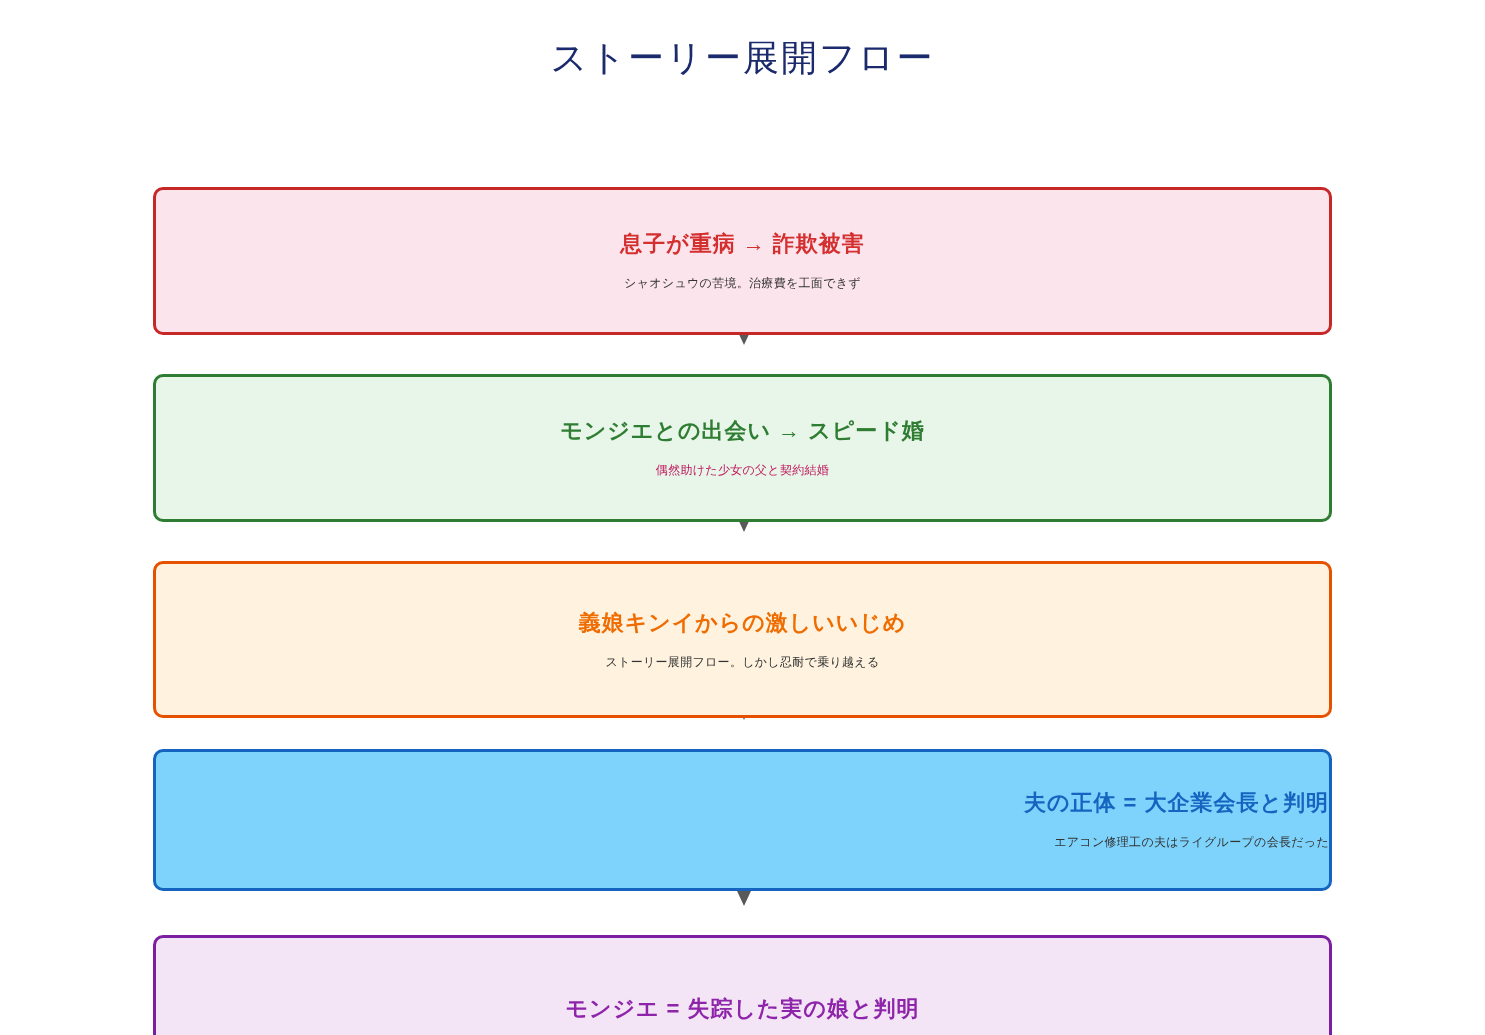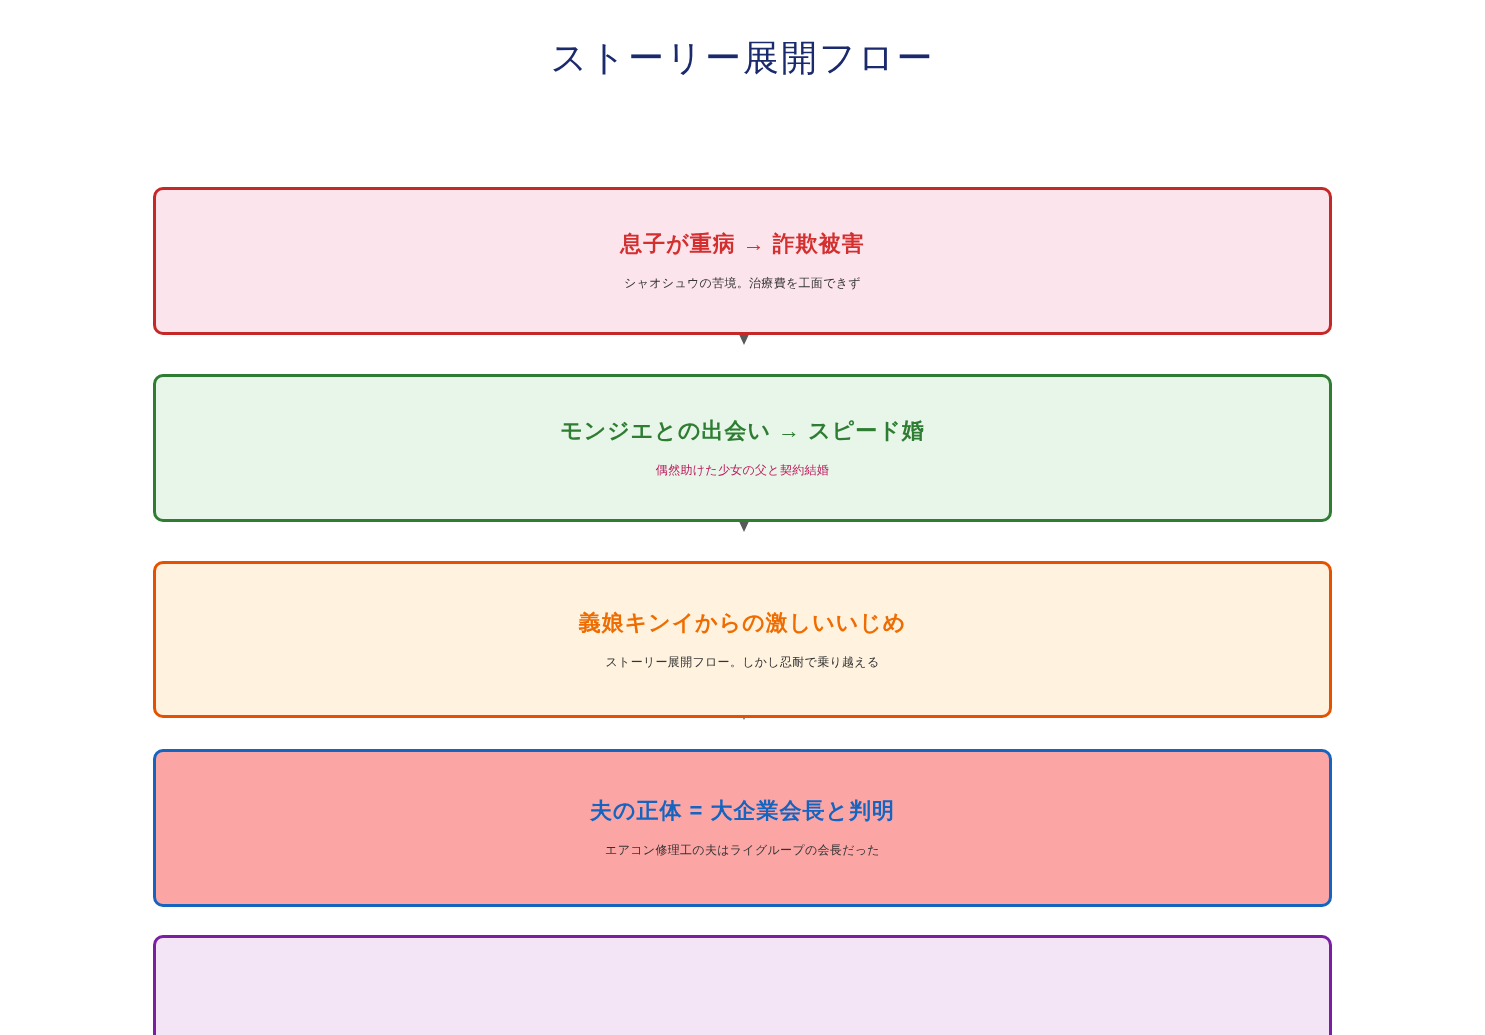--- a/index.html
+++ b/index.html
@@ -101,21 +101,22 @@
   <div class="node" id="n2" style="top: 342px; height: 148px; border-color: rgb(46, 125, 50); background: rgb(232, 245, 233);">
     <div class="node-title" style="color: rgb(46, 125, 50);">モンジエとの出会い  →  スピード婚</div>
     <div class="node-subtitle" style="color: #be185d;">偶然助けた少女の父と契約結婚</div>
   </div>
 
   <div class="node" id="n3" style="top: 529px; height: 157px; border-color: rgb(230, 81, 0); background: rgb(255, 243, 224);">
     <div class="node-title" style="color: rgb(239, 108, 0);">義娘キンイからの激しいいじめ</div>
     <div class="node-subtitle" style="color: rgb(51, 51, 51);">ストーリー展開フロー。しかし忍耐で乗り越える</div>
   </div>
 
-  <div class="node" id="n4" style="top: 717px; height: 158px; border-color: rgb(21, 101, 192); background: #fca5a5;">
+  <div class="node" id="n4" style="top: 717px; height: 142px; border-color: rgb(21, 101, 192); background: #7dd3fc; align-items: flex-end;">
     <div class="node-title" style="color: rgb(21, 101, 192);">夫の正体  =  大企業会長と判明</div>
     <div class="node-subtitle" style="color: rgb(51, 51, 51);">エアコン修理工の夫はライグループの会長だった</div>
   </div>
 
   <div class="node" id="n5" style="top: 903px; height: 148px; border-color: rgb(123, 31, 162); background: rgb(243, 229, 245);">
+    <div class="node-title" style="color: rgb(142, 36, 170);">モンジエ  =  失踪した実の娘と判明</div>
   </div>
 
 </div>
 
 </body></html>

